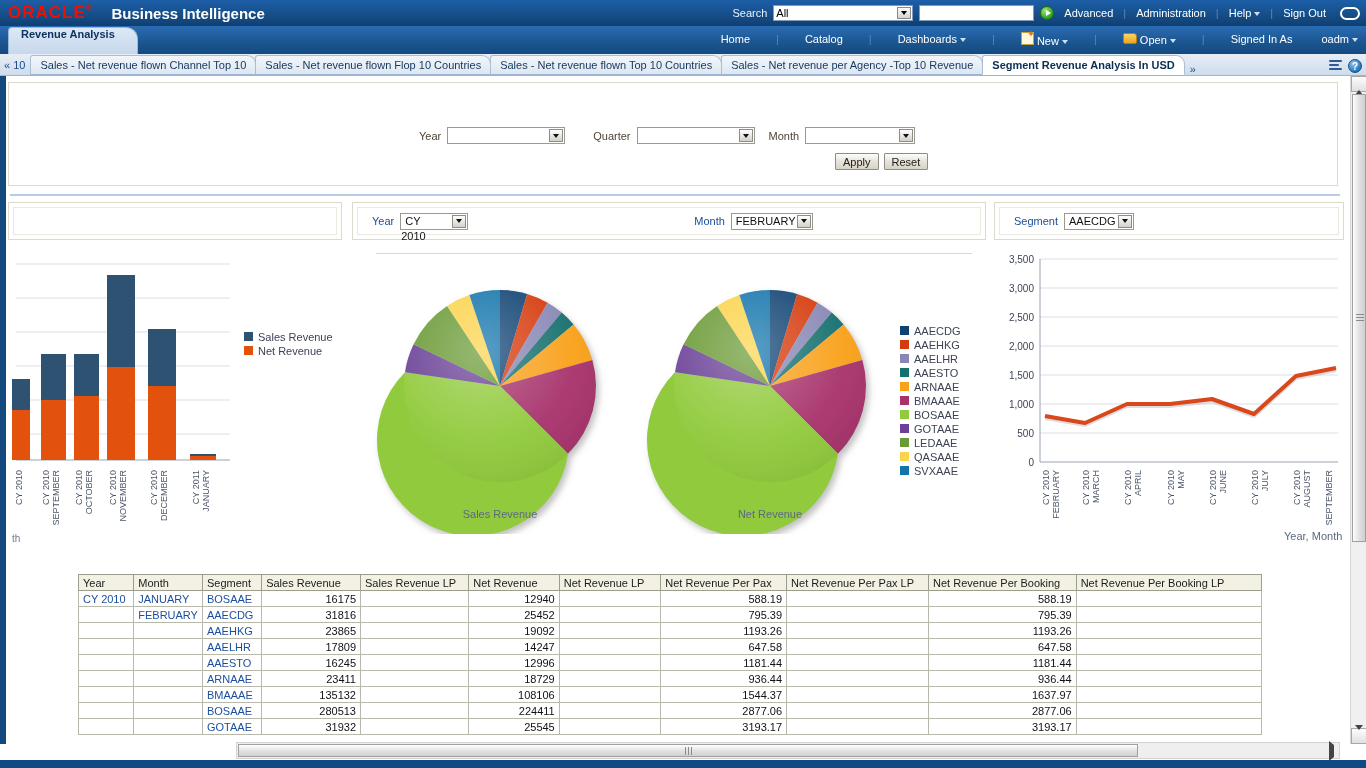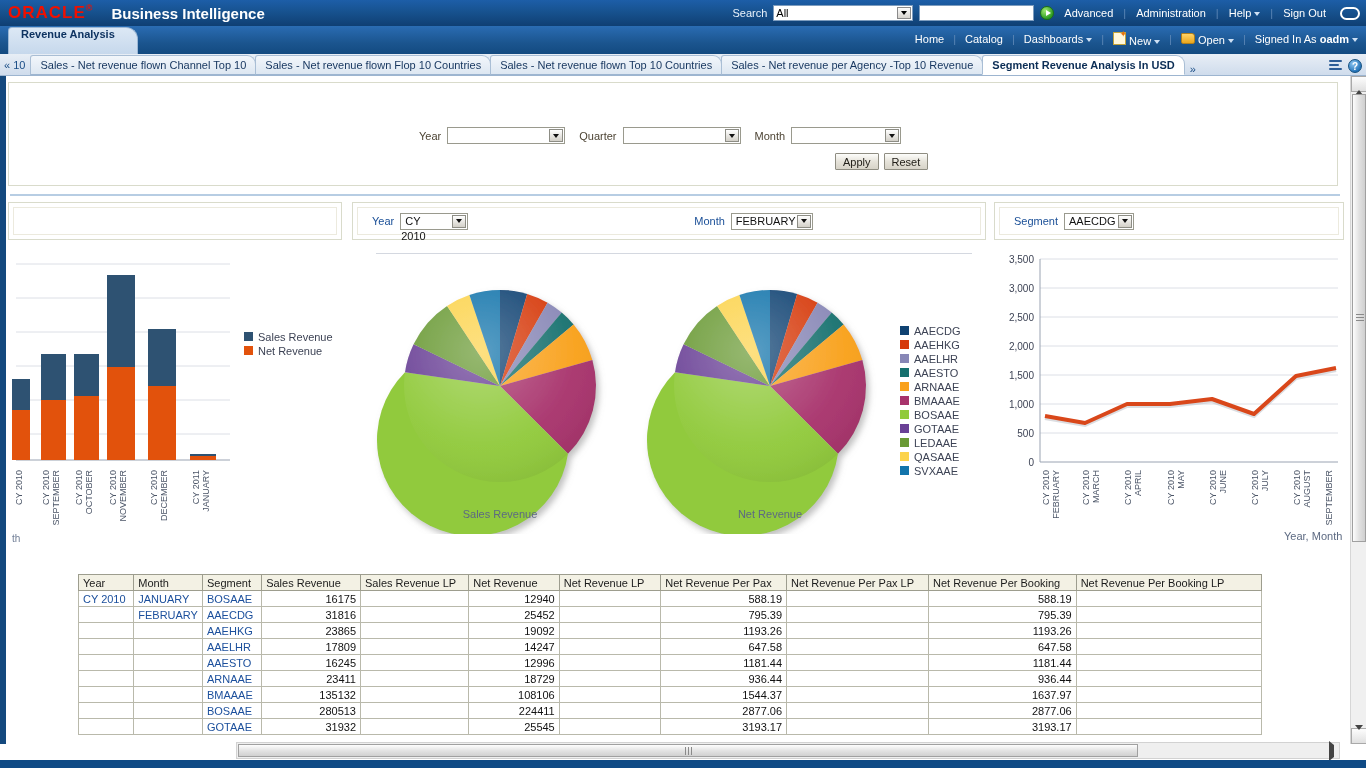--- a/index.html
+++ b/index.html
@@ -73,42 +73,42 @@
   .dash-tab {
     position: absolute; left: 8px; top: 1px; height: 27px; min-width: 120px;
     background: linear-gradient(to bottom,#dce8f5 0%,#c6d8ec 100%);
     border: 1px solid #9cb8d6; border-bottom: none;
     border-radius: 4px 12px 0 0;
     display: flex; align-items: flex-start; padding: 0 22px 0 12px;
     font-weight: bold; font-size: 11px; color: #0e3361;
   }
   .nav-right {
     position: absolute; right: 4px; top: 0; height: 26px;
-    display: flex; align-items: center; gap: 5px; color: #ffffff; font-size: 11px;
+    display: flex; align-items: center; gap: 22px; color: #ffffff; font-size: 11px;
   }
   .nav-right .hdr-link { color: #ffffff; }
   .caret { display: inline-block; margin-left: 3px; }
   .caret::after {
     content: ""; display: inline-block;
     border-left: 3px solid transparent; border-right: 3px solid transparent;
     border-top: 4px solid #cfe1f5; vertical-align: middle;
   }
   .icon-new {
     width: 13px; height: 13px; background: #fff8dc; border: 1px solid #c2a33a;
     position: relative; display: inline-block;
   }
   .icon-new::after {
     content: "\2726"; position: absolute; right: -2px; top: -4px;
     color: #e8720c; font-size: 9px;
   }
   .icon-folder {
     width: 14px; height: 11px; background: linear-gradient(to bottom,#ffd367,#eba71d);
     border: 1px solid #b3801a; border-radius: 1px 3px 2px 2px; display: inline-block;
   }
-  .signed-user { font-weight: bold; color: #ffffff; }
+  .signed-user { font-weight: normal; color: #ffffff; margin-left: 26px; }
 
   
   .page-tabs {
     position: absolute; left: 0; top: 54px; width: 1366px; height: 22px;
     background: linear-gradient(to bottom,#e8eef6 0%,#cfdcec 100%);
     border-bottom: 1px solid #9db5d0;
     display: flex; align-items: flex-end; font-size: 11px;
   }
   .ptab {
     height: 20px; margin-right: -1px; padding: 2px 9px;
@@ -382,21 +382,21 @@
 
   <div class="canvas">
 
     <div class="prompt-panel">
       <div class="prompt-row">
         <span class="prompt-lbl">Year</span>
         <span class="sel-box" style="width:118px">
           <span class="sel-val"></span>
           <span class="btn"></span>
         </span>
-        <span class="prompt-lbl" style="margin-left:8px">Quarter</span>
+        <span class="prompt-lbl" style="margin-left:22px">Quarter</span>
         <span class="sel-box" style="width:118px">
           <span class="sel-val"></span>
           <span class="btn"></span>
         </span>
         <span class="prompt-lbl" style="margin-left:8px">Month</span>
         <span class="sel-box" style="width:110px">
           <span class="sel-val"></span>
           <span class="btn"></span>
         </span>
       </div>

